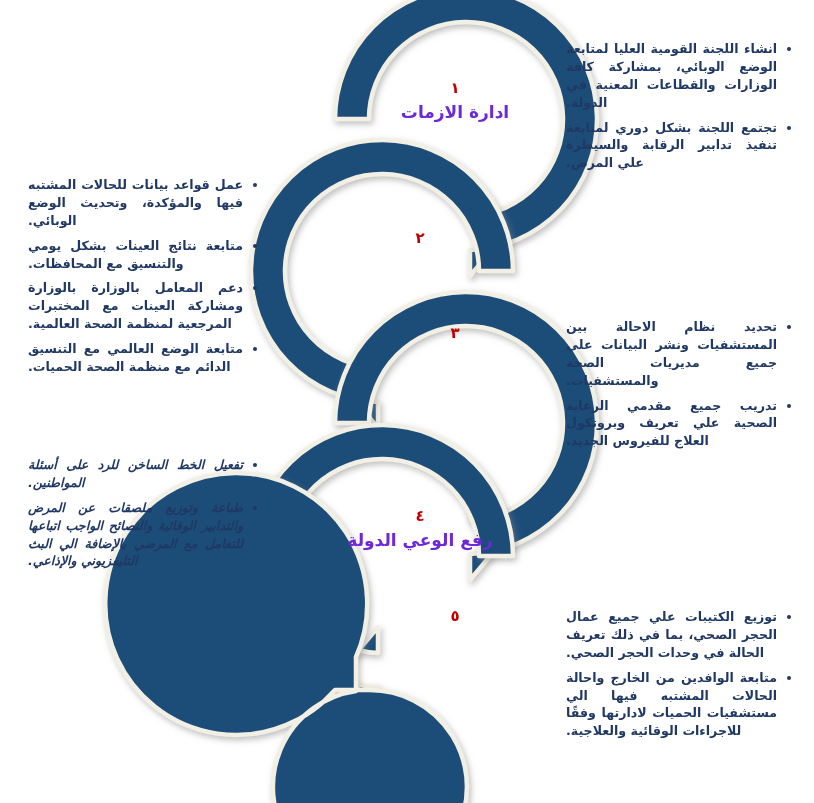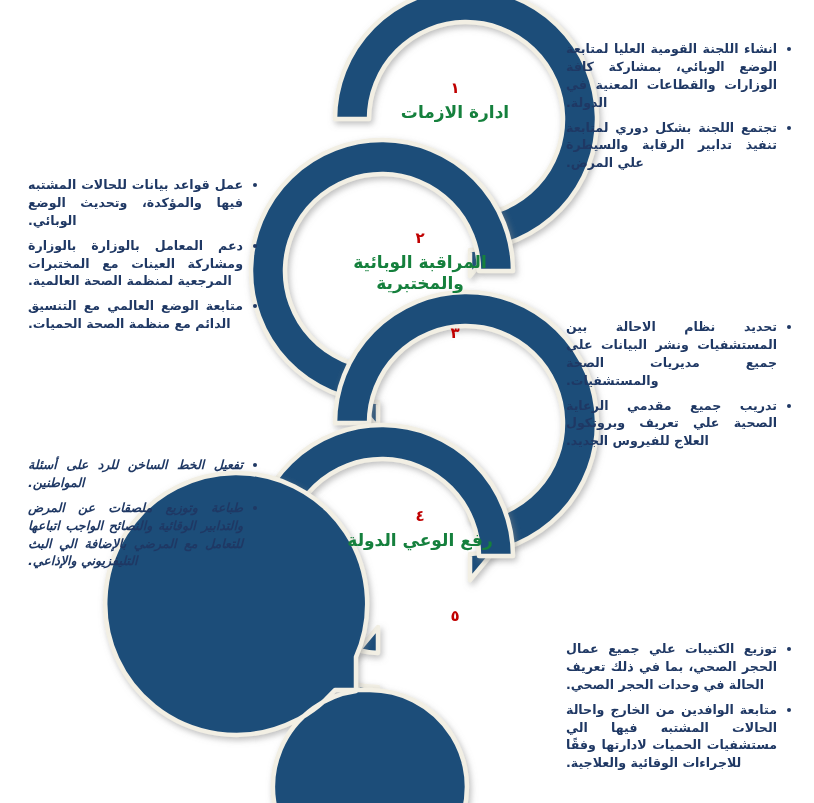--- a/index.html
+++ b/index.html
@@ -23,21 +23,21 @@
   }
   .stage-num{
     color:#C00000;
     font-size:15px;
     font-weight:bold;
     line-height:1.1;
     margin-bottom:5px;
     font-family:"DejaVu Sans", sans-serif;
   }
   .stage-label{
-    color:#15803d;
+    color:#6d28d9;
     font-size:17px;
     font-weight:bold;
     line-height:1.28;
     font-family:"DejaVu Sans", sans-serif;
   }
 
   
   .bullets{
     position:absolute;
     direction:rtl;
@@ -138,21 +138,20 @@
     </g>
   </svg>
 
   <div class="stage-core" style="left:360px; top:80px;">
     <div class="stage-num">١</div>
     <div class="stage-label">ادارة الازمات</div>
   </div>
 
   <div class="stage-core" style="left:325px; top:230px;">
     <div class="stage-num">٢</div>
-    <div class="stage-label">المراقبة الوبائية والمختبرية</div>
   </div>
 
   <div class="stage-core" style="left:360px; top:325px;">
     <div class="stage-num">٣</div>
   </div>
 
   <div class="stage-core" style="left:325px; top:508px;">
     <div class="stage-num">٤</div>
     <div class="stage-label">رفع الوعي الدولة</div>
   </div>
@@ -164,39 +163,40 @@
   <div class="bullets right-side" style="left:566px; top:40px; width:228px;">
     <ul>
       <li>انشاء اللجنة القومية العليا لمتابعة الوضع الوبائي، بمشاركة كافة الوزارات والقطاعات المعنية في الدولة.</li>
       <li>تجتمع اللجنة بشكل دوري لمتابعة تنفيذ تدابير الرقابة والسيطرة علي المرض.</li>
     </ul>
   </div>
 
   <div class="bullets left-side" style="left:28px; top:176px; width:232px;">
     <ul>
       <li>عمل قواعد بيانات للحالات المشتبه فيها والمؤكدة، وتحديث الوضع الوبائي.</li>
+      <li>متابعة نتائج العينات بشكل يومي والتنسيق مع المحافظات.</li>
       <li>دعم المعامل بالوزارة بالوزارة ومشاركة العينات مع المختبرات المرجعية لمنظمة الصحة العالمية.</li>
       <li>متابعة الوضع العالمي مع التنسيق الدائم مع منظمة الصحة الحميات.</li>
     </ul>
   </div>
 
   <div class="bullets right-side" style="left:566px; top:318px; width:228px;">
     <ul>
       <li>تحديد نظام الاحالة بين المستشفيات ونشر البيانات علي جميع مديريات الصحة والمستشفيات.</li>
       <li>تدريب جميع مقدمي الرعاية الصحية علي تعريف وبروتكول العلاج للفيروس الجديد.</li>
     </ul>
   </div>
 
   <div class="bullets left-side" style="left:28px; top:456px; width:232px;font-style:italic;">
     <ul>
       <li>تفعيل الخط الساخن للرد على أسئلة المواطنين.</li>
       <li>طباعة وتوزيع ملصقات عن المرض والتدابير الوقائية والنصائح الواجب اتباعها للتعامل مع المرضي بالإضافة الي البث التليفزيوني والإذاعي.</li>
     </ul>
   </div>
 
-  <div class="bullets right-side" style="left:566px; top:640px; width:228px;">
+  <div class="bullets right-side" style="left:566px; top:608px; width:228px;">
     <ul>
       <li>توزيع الكتيبات علي جميع عمال الحجر الصحي، بما في ذلك تعريف الحالة في وحدات الحجر الصحي.</li>
       <li>متابعة الوافدين من الخارج واحالة الحالات المشتبه فيها الي مستشفيات الحميات لادارتها وفقًا للاجراءات الوقائية والعلاجية.</li>
     </ul>
   </div>
 
 </div>
 
 </body></html>

